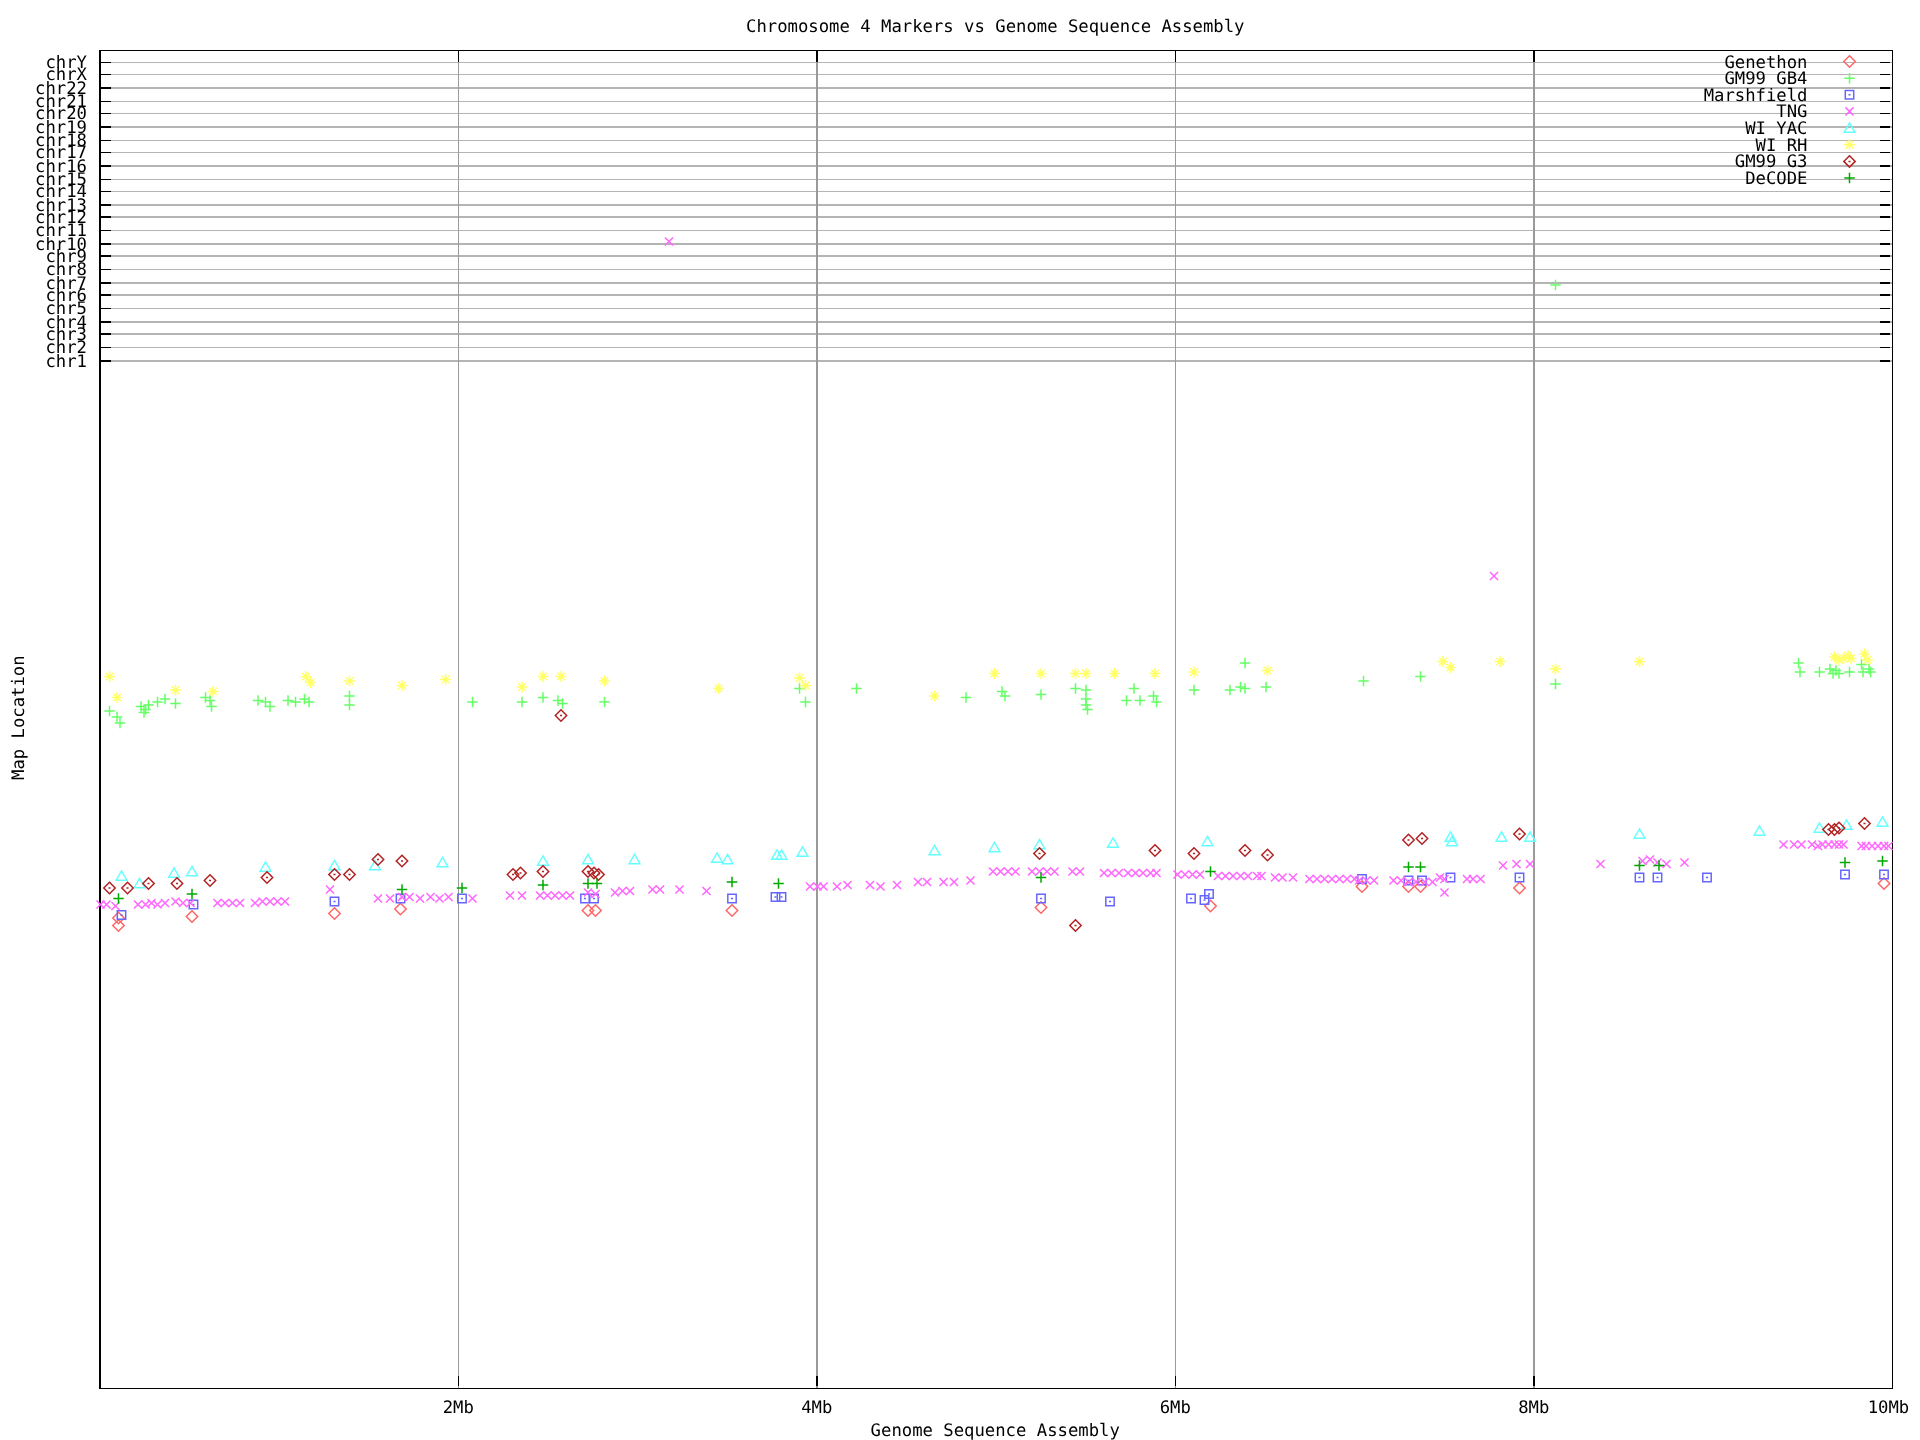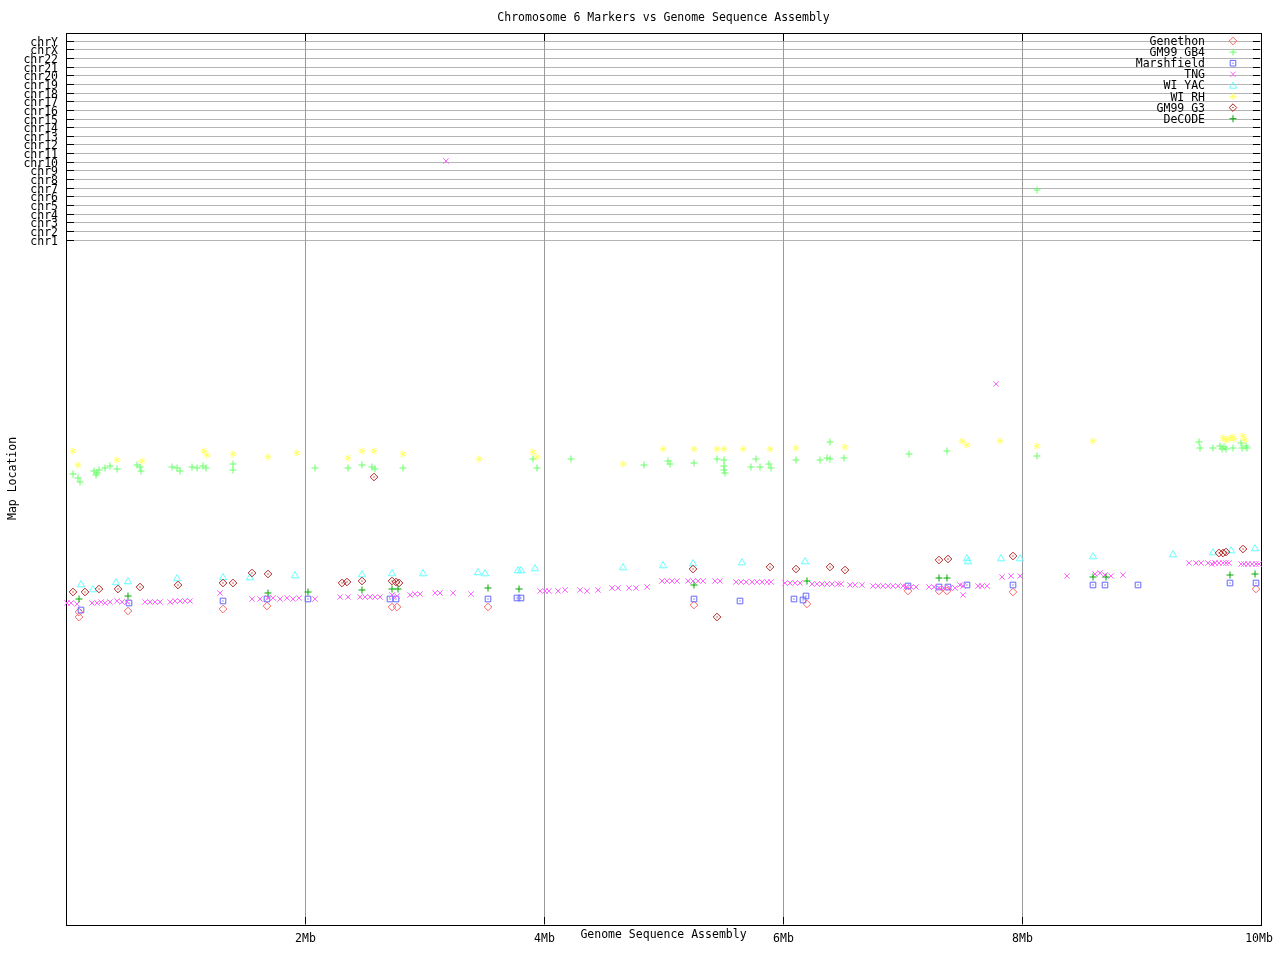--- a/index.html
+++ b/index.html
@@ -1,29 +1,29 @@
 <!DOCTYPE html>
 <html><head>
 <meta charset="utf-8">
 <style>
   html,body{margin:0;padding:0;background:#ffffff;}
   body{width:1280px;height:960px;position:relative;overflow:hidden;
        font-family:"DejaVu Sans Mono","Liberation Mono",monospace;
        font-size:11.5px;color:#000;}
   .title{position:absolute;left:66px;top:10px;width:1195px;text-align:center;white-space:nowrap;}
-  .xlabel{position:absolute;left:66px;top:927px;width:1195px;text-align:center;white-space:nowrap;}
+  .xlabel{position:absolute;left:66px;top:946px;width:1195px;text-align:center;white-space:nowrap;}
   .ylabel{position:absolute;left:5px;top:520px;transform-origin:0 0;transform:rotate(-90deg);white-space:nowrap;}
   #plot{position:absolute;left:0;top:0;}
   #plot text{font-family:"DejaVu Sans Mono","Liberation Mono",monospace;font-size:11.5px;fill:#000;}
 </style>
 </head>
 <body>
 
 <div>
-  <div class="title">Chromosome 6 Markers vs Genome Sequence Assembly</div>
+  <div class="title">Chromosome 4 Markers vs Genome Sequence Assembly</div>
   <div class="ylabel">Map Location</div>
   <svg id="plot" width="1280" height="960">
       <g>
         <line x1="66" y1="41.5" x2="1261" y2="41.5" stroke="#b4b4b4" shape-rendering="crispEdges"></line>
         <line x1="66" y1="49.5" x2="1261" y2="49.5" stroke="#b4b4b4" shape-rendering="crispEdges"></line>
         <line x1="66" y1="58.5" x2="1261" y2="58.5" stroke="#b4b4b4" shape-rendering="crispEdges"></line>
         <line x1="66" y1="67.5" x2="1261" y2="67.5" stroke="#b4b4b4" shape-rendering="crispEdges"></line>
         <line x1="66" y1="75.5" x2="1261" y2="75.5" stroke="#b4b4b4" shape-rendering="crispEdges"></line>
         <line x1="66" y1="84.5" x2="1261" y2="84.5" stroke="#b4b4b4" shape-rendering="crispEdges"></line>
         <line x1="66" y1="93.5" x2="1261" y2="93.5" stroke="#b4b4b4" shape-rendering="crispEdges"></line>

